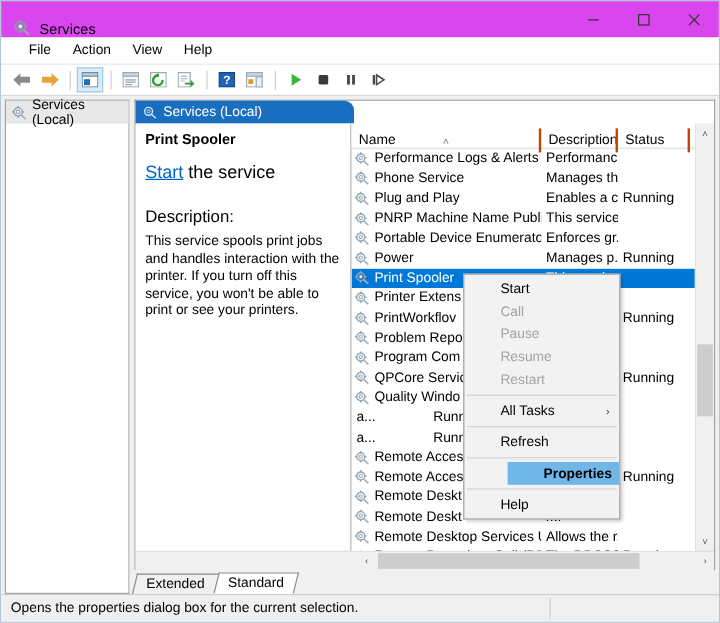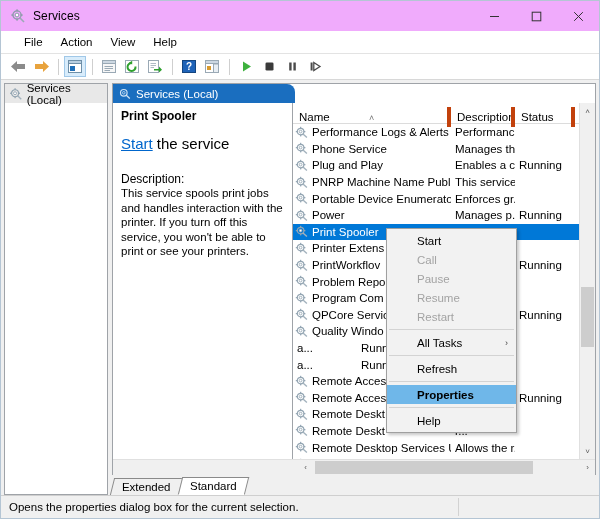--- a/index.html
+++ b/index.html
@@ -26,23 +26,23 @@
     box-sizing: border-box;
     background: #f0f0f0;
     display: flex;
     flex-direction: column;
   }
 
   
   #titlebar {
     height: 30px;
     min-height: 30px;
-    background: #f0abfc;
-    display: flex;
-    align-items: center;
+    background: #d946ef;
+    display: flex;
+    align-items: flex-end;
     position: relative;
   }
   #titlebar .app-icon {
     margin-left: 9px;
     margin-right: 7px;
     width: 16px; height: 16px;
     position: relative;
   }
   #titlebar .title-text {
     font-size: 12px;
@@ -200,21 +200,21 @@
     margin-bottom: 12px;
   }
   #detailcol .startline {
     font-size: 15px;
     margin-bottom: 20px;
   }
   #detailcol .startline a {
     color: #0066cc;
     text-decoration: underline;
   }
-  #detailcol .desc-label { font-size: 12px; margin-bottom: 0;}
+  #detailcol .desc-label { font-size: 14px; margin-bottom: 6px;}
   #detailcol .desc-body {
     font-size: 11.5px;
     line-height: 14.5px;
   }
 
   
   #listcol {
     flex: 1;
     display: flex;
     flex-direction: column;
@@ -230,21 +230,21 @@
     border-bottom: 1px solid #dcdcdc;
     font-size: 11.5px;
     align-items: center;
     position: relative;
   }
   .col-h {
     height: 20px;
     line-height: 20px;
     padding-left: 6px;
     box-sizing: border-box;
-    border-right: 4px solid #c2410c;
+    border-right: 2px solid #c2410c;
     position: relative;
     overflow: hidden;
     white-space: nowrap;
     margin-top: 8px;
   }
   .col-h.c-name { width: 158px; }
   .col-h.c-desc { width: 64px; }
   .col-h.c-status { width: 60px; }
   .sort-arrow {
     position: absolute;
@@ -399,21 +399,21 @@
     height: 19px;
     display: flex;
     align-items: center;
     padding-left: 30px;
     font-size: 11.5px;
     color: #000;
     position: relative;
   }
   .ctx-item.disabled { color: #a3a3a3; }
   .ctx-item.bold { font-weight: bold; }
-  .ctx-item.hl { background: #6fb7e9; color: #000; }
+  .ctx-item.hl { background: #6fb7e9; color: #000; margin-left: 36px; }
   .ctx-item .submenu-arrow {
     position: absolute;
     right: 8px;
     font-size: 9px;
     color: #444;
   }
   .ctx-sep {
     height: 1px;
     background: #d3d3d3;
     margin: 3px 2px 3px 2px;

